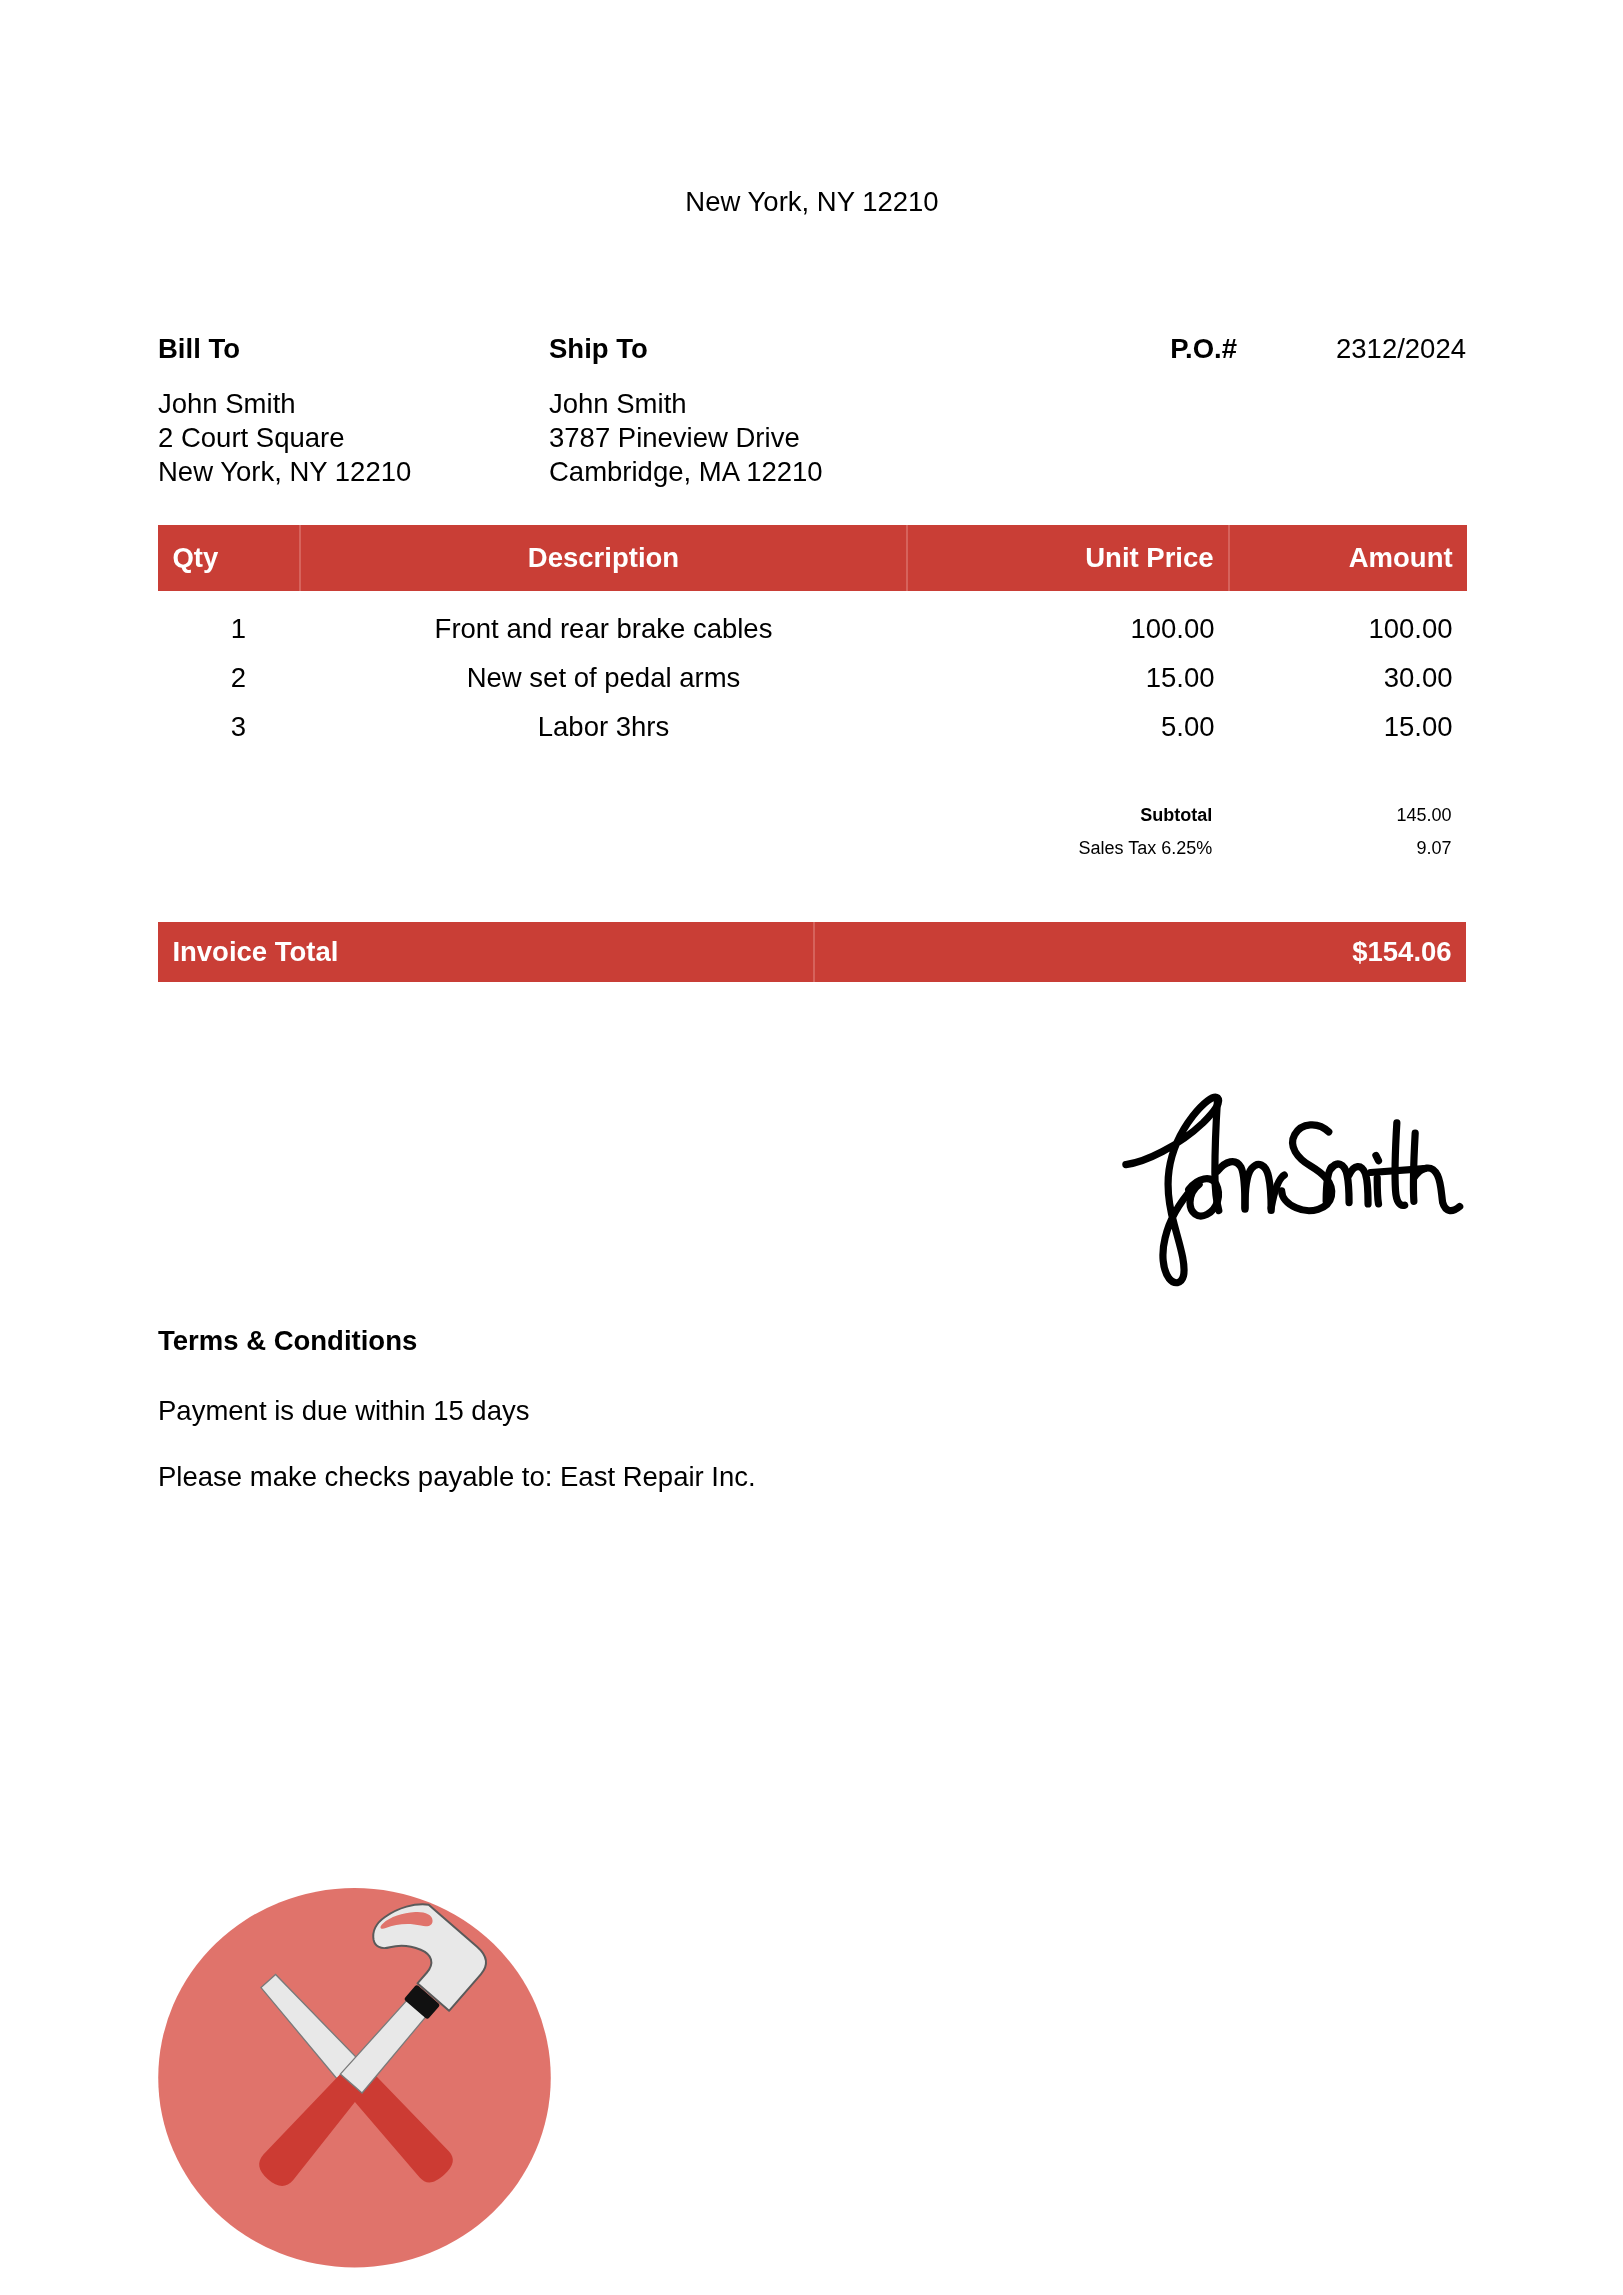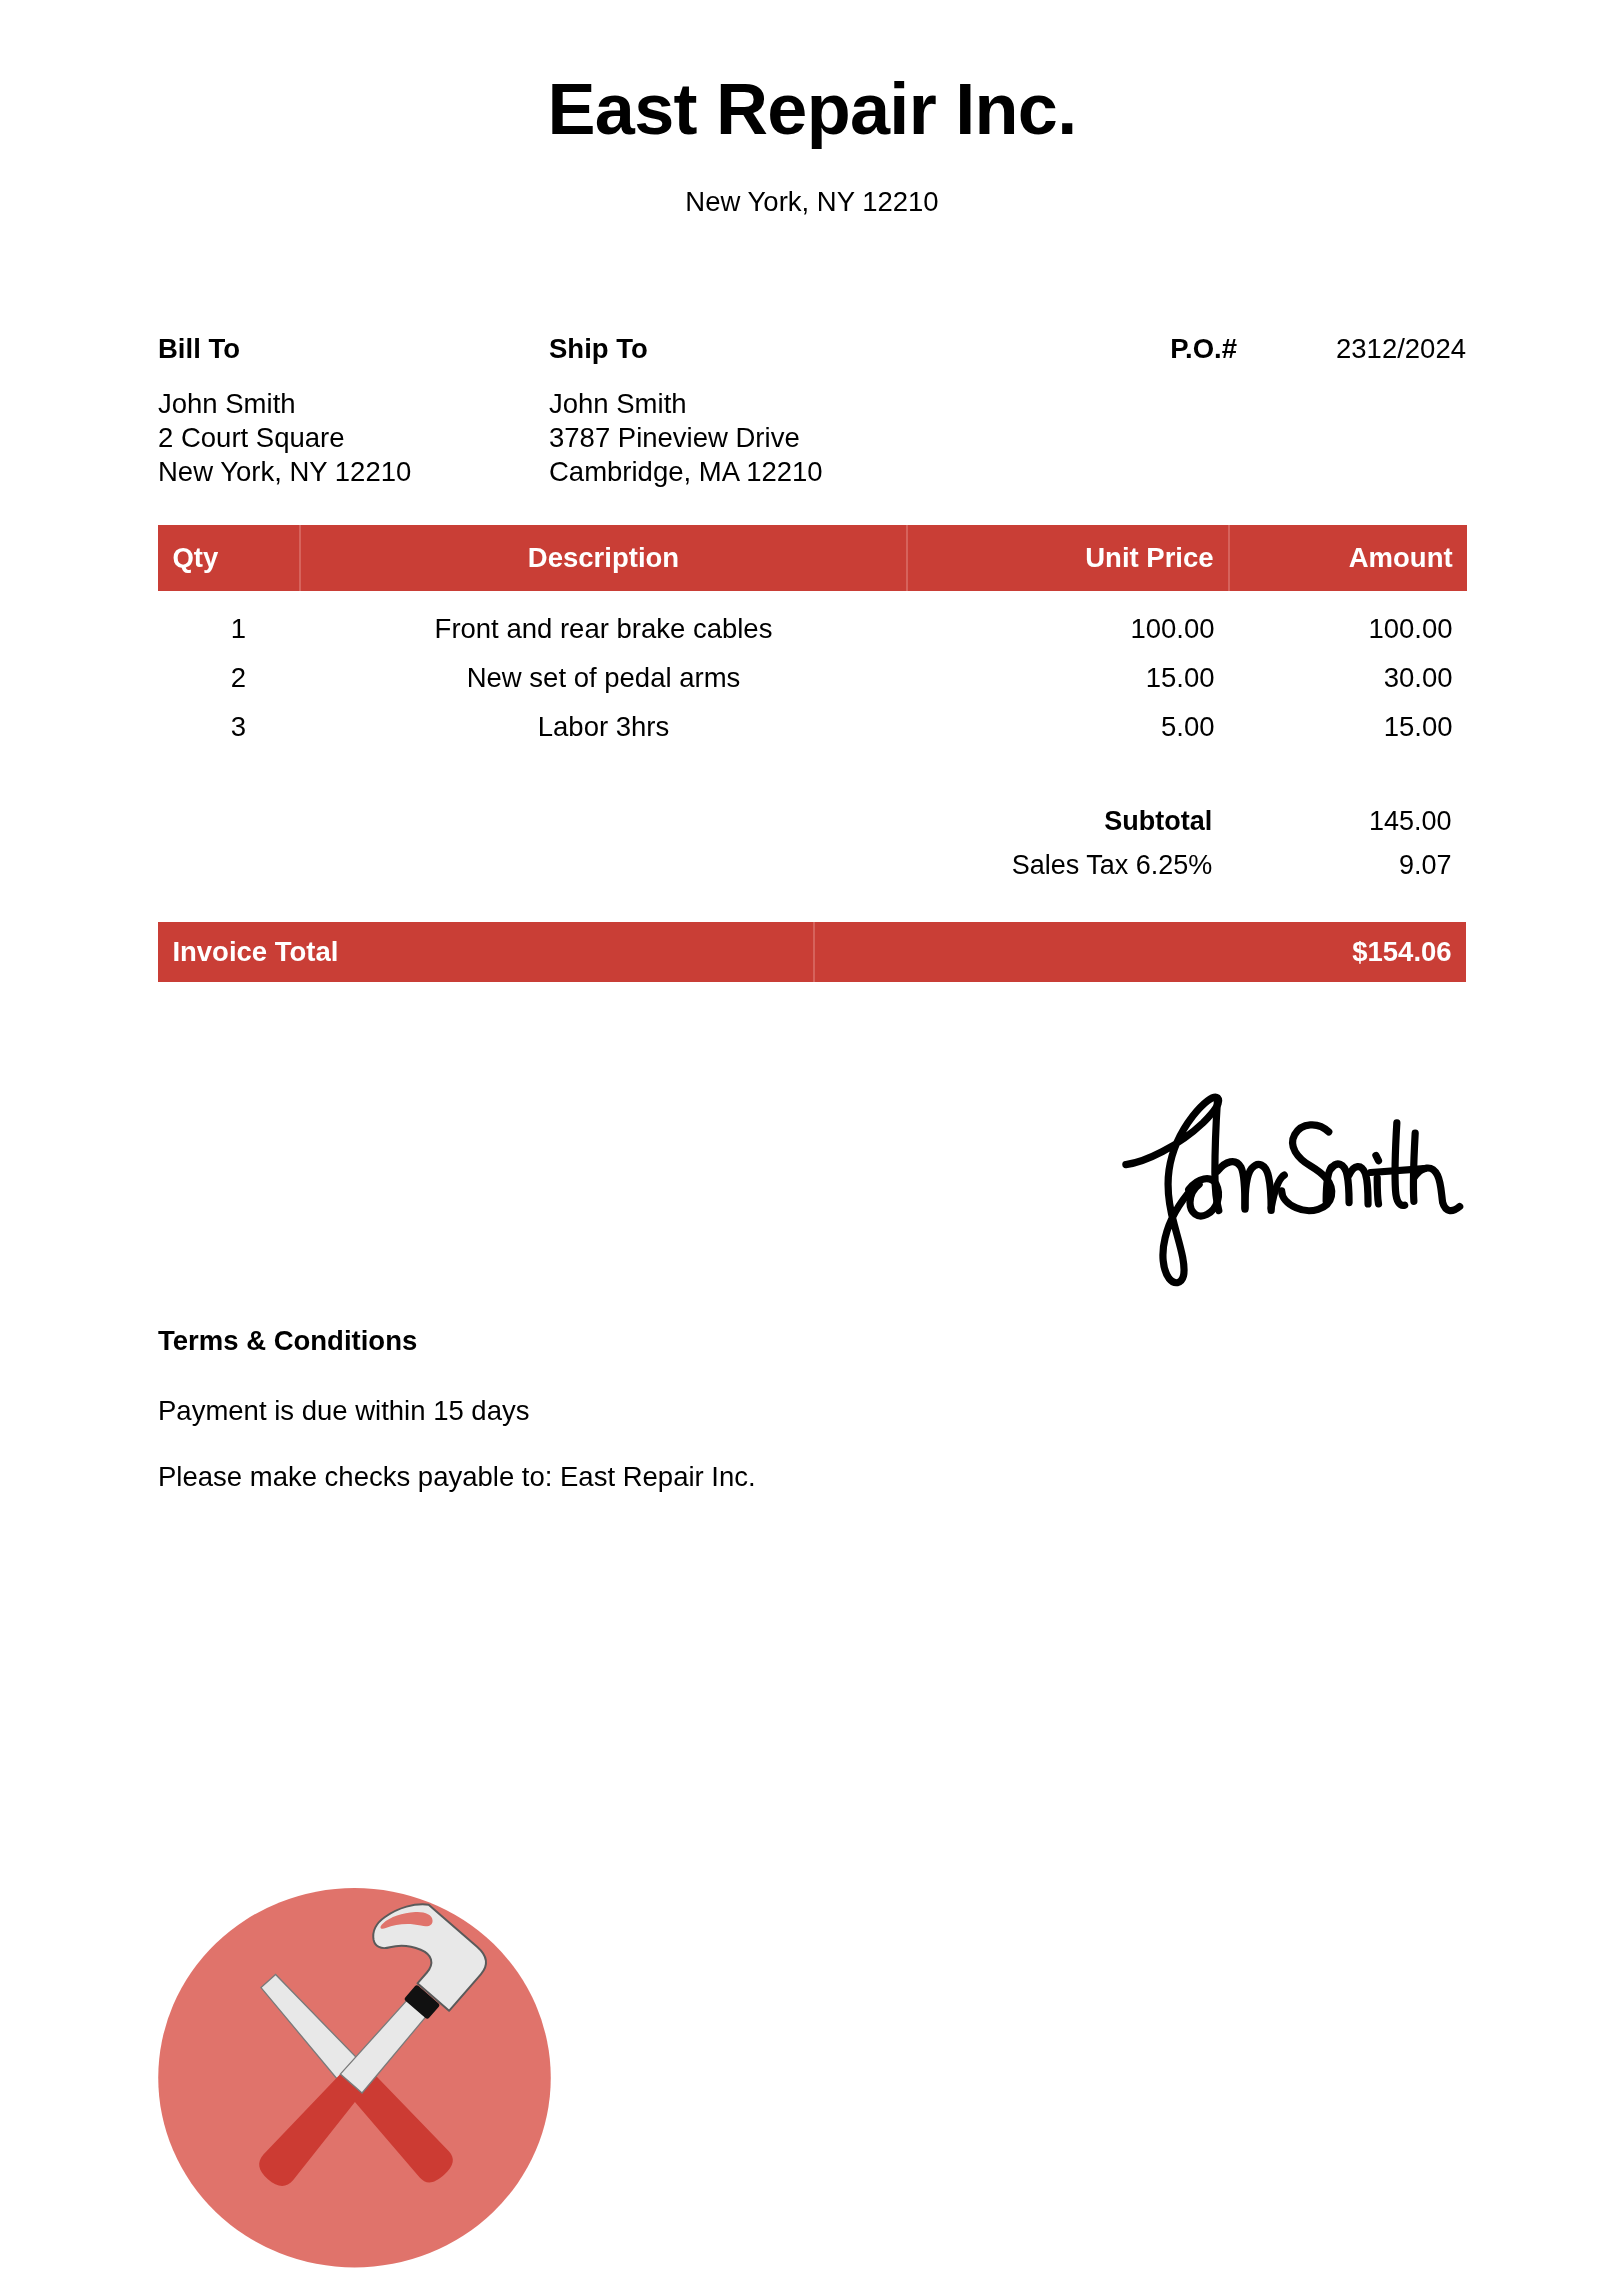--- a/index.html
+++ b/index.html
@@ -140,21 +140,21 @@
   .cell-desc  { text-align: center; margin-top: 32px; }
   .cell-price { text-align: right; }
   .cell-amt   { text-align: right; }
 
   
   .totals {
     position: absolute;
     left: 158px;
     top: 805px;
     width: 1308px;
-    font-size: 27px;
+    font-size: 18px;
   }
   .totals-row {
     display: flex;
     justify-content: flex-end;
     align-items: baseline;
     line-height: 1.2;
     margin-bottom: 11.8px;
   }
   .totals-label {
     text-align: right;
@@ -240,21 +240,20 @@
     width: 419px;
     height: 386px;
   }
   .logo svg { width: 100%; height: 100%; display: block; }
 </style>
 </head>
 <body>
 
 <div class="page">
 
-  <div class="company-title">East Repair Inc.</div>
   <div class="company-address">
     <span class="addr-line">New York, NY 12210</span>
   </div>
 
   <div class="parties">
 
     <div class="party bill">
       <span class="party-title">Bill To</span>
       <span class="party-line">John Smith</span>
       <span class="party-line">2 Court Square</span>

